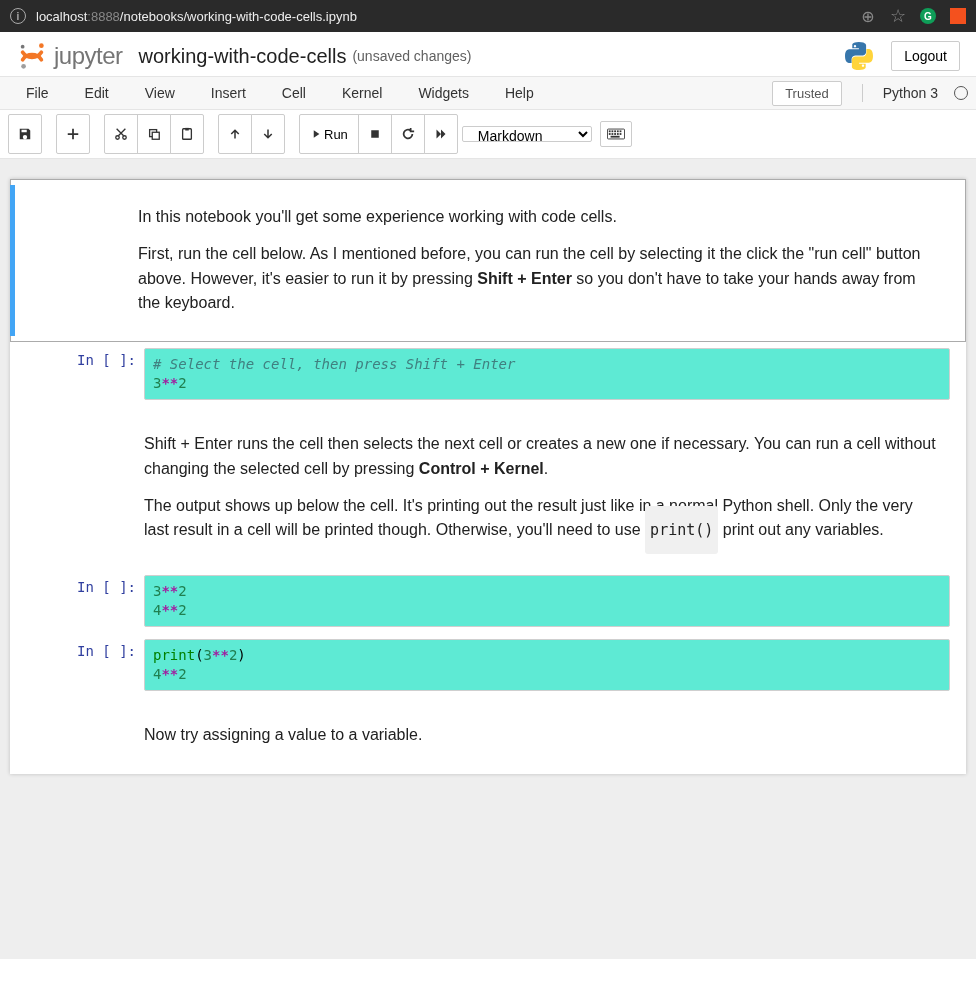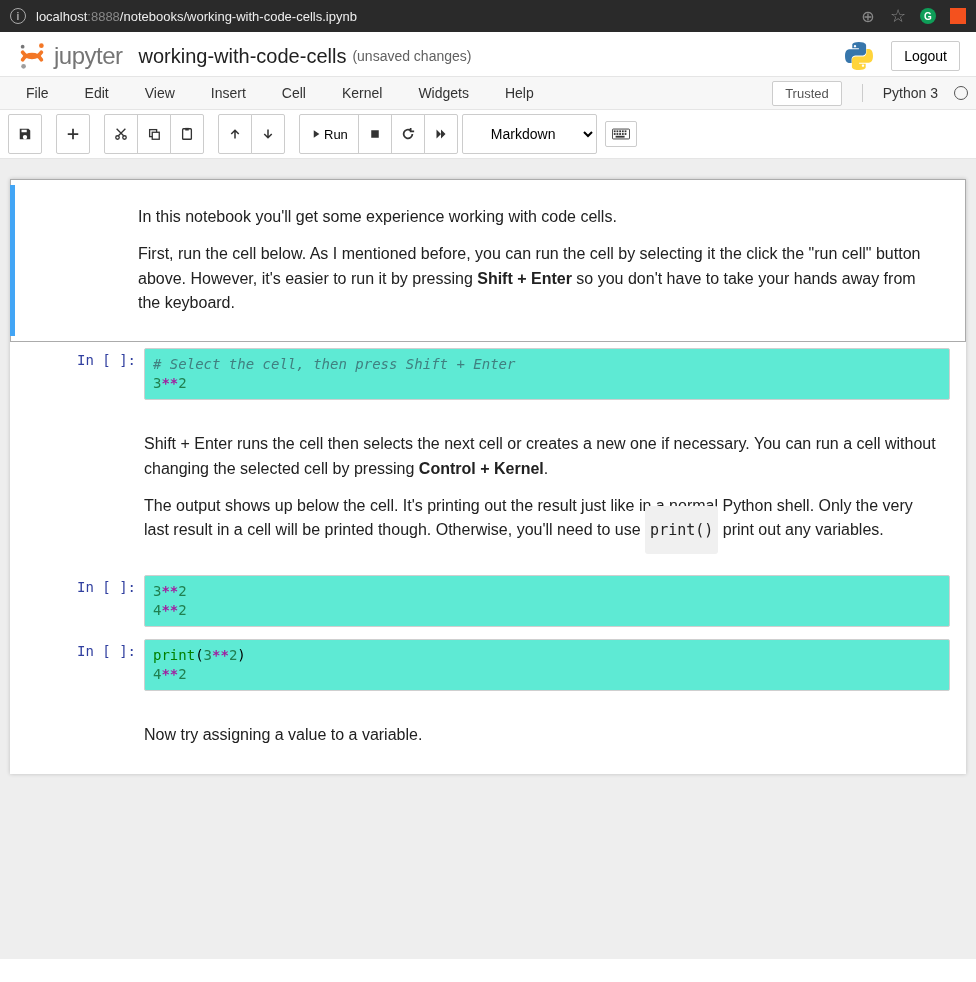--- a/index.html
+++ b/index.html
@@ -41,21 +41,21 @@
 .kernel-indicator { width: 14px; height: 14px; border: 1.5px solid #555; border-radius: 50%; }
 
 
 .toolbar { display: flex; align-items: center; padding: 4px 8px; gap: 4px; border-bottom: 1px solid #e5e5e5; background: #fff; }
 .tool-btn { border: 1px solid #ccc; background: #fff; width: 34px; height: 40px; display: flex; align-items: center; justify-content: center; border-radius: 2px; cursor: pointer; font-size: 14px; }
 .tool-group { display: flex; }
 .tool-group .tool-btn { border-radius: 0; margin-left: -1px; }
 .tool-group .tool-btn:first-child { border-top-left-radius: 2px; border-bottom-left-radius: 2px; margin-left: 0; }
 .tool-group .tool-btn:last-child { border-top-right-radius: 2px; border-bottom-right-radius: 2px; }
 .run-btn { width: auto; padding: 0 10px; gap: 4px; font-size: 13px; }
-.cell-type-select { height: 40px; border: 1px solid #ccc; font-size: 14px; padding: 0 24px 0 24px; border-radius: 2px; background: #fff; min-width: 130px; }
+.cell-type-select { height: 16px; border: 1px solid #ccc; font-size: 14px; padding: 0 24px 0 11px; border-radius: 2px; background: #fff; min-width: 130px; }
 .keyboard-btn { border: 1px solid #ccc; background: #fff; width: 32px; height: 26px; display: flex; align-items: center; justify-content: center; border-radius: 2px; cursor: pointer; margin-left: 4px; }
 
 
 .notebook-shell { background: #eee; padding: 20px 10px 40px 10px; min-height: 800px; }
 .notebook-container { background: #fff; box-shadow: 0 0 4px rgba(0,0,0,0.2); padding: 0; }
 
 
 .cell { display: flex; padding: 5px; border: 1px solid transparent; }
 .cell.selected { border: 1px solid #ababab; }
 .cell.selected .prompt-container { border-left: 5px solid #42A5F5; margin-left: -6px; padding-left: 1px; }

